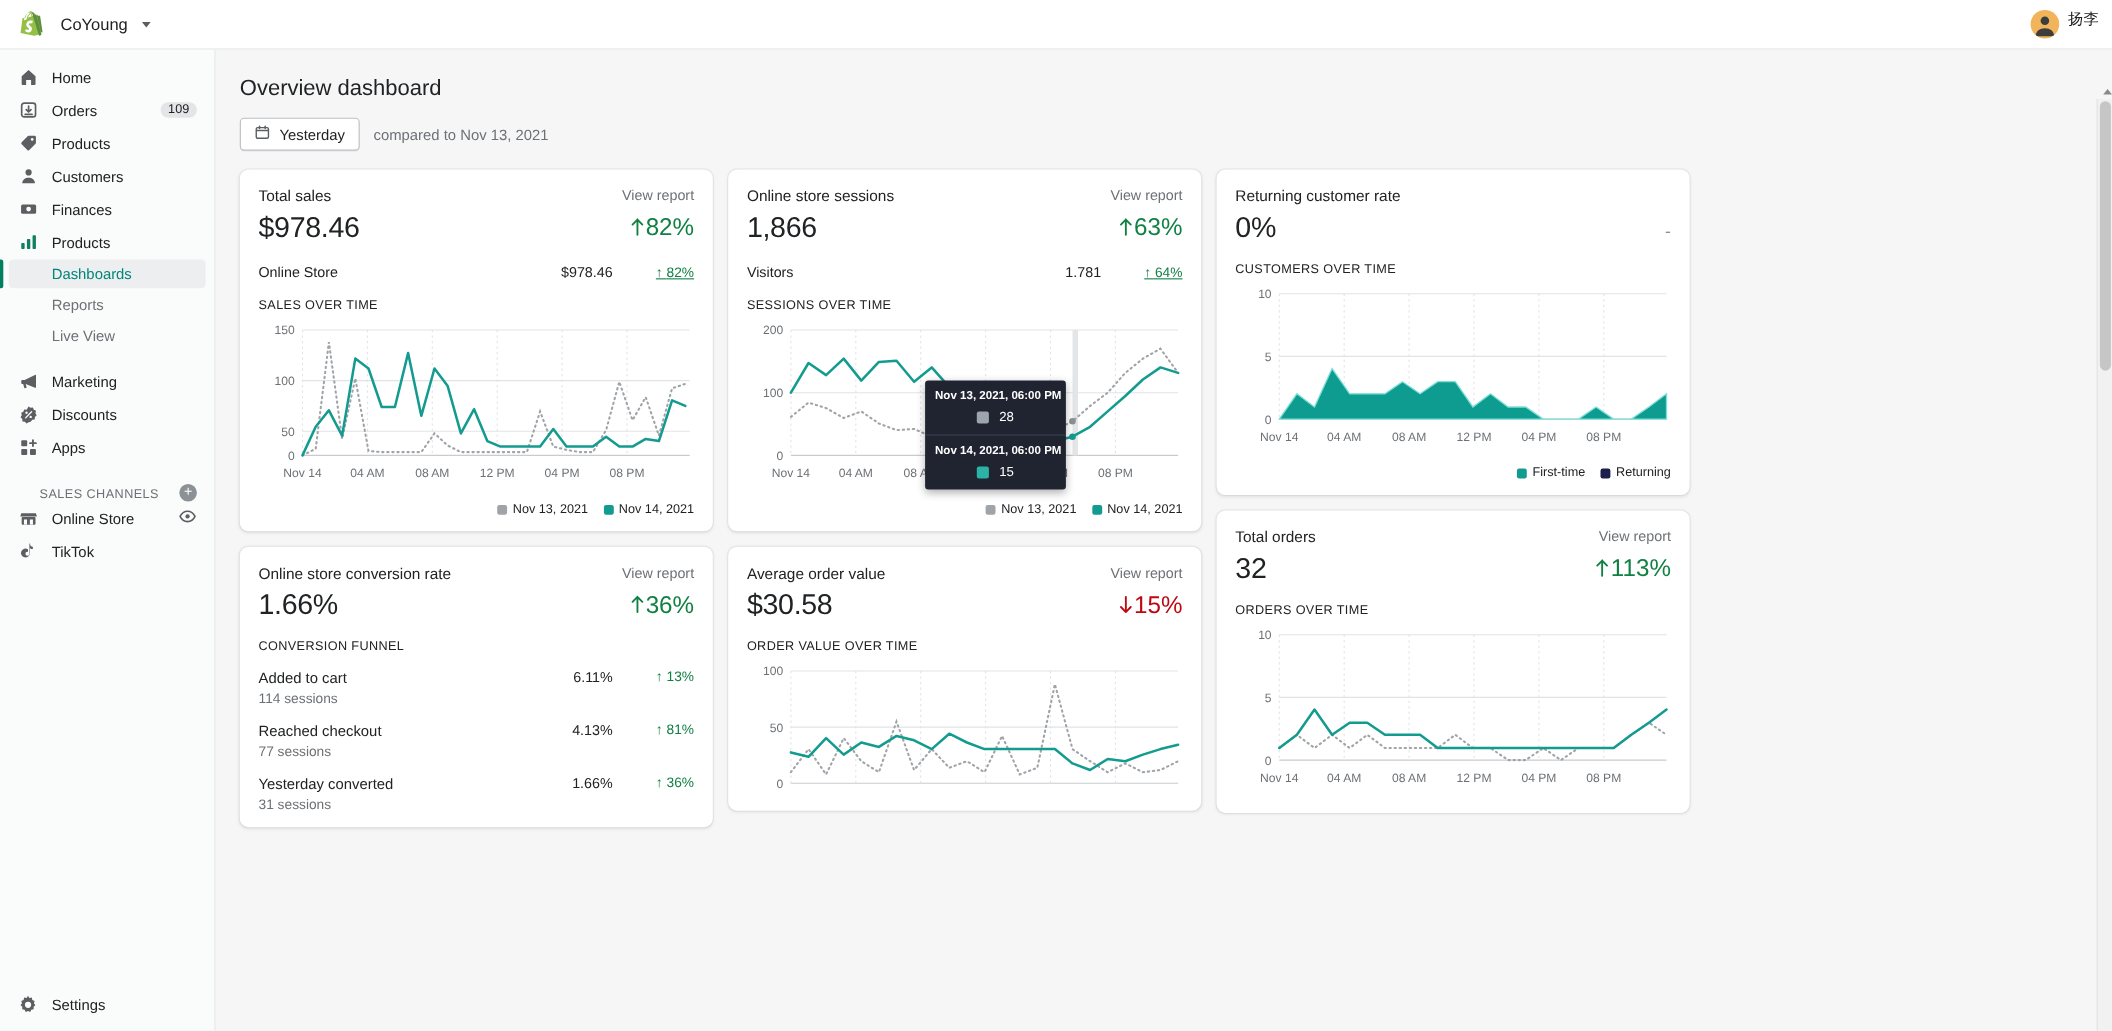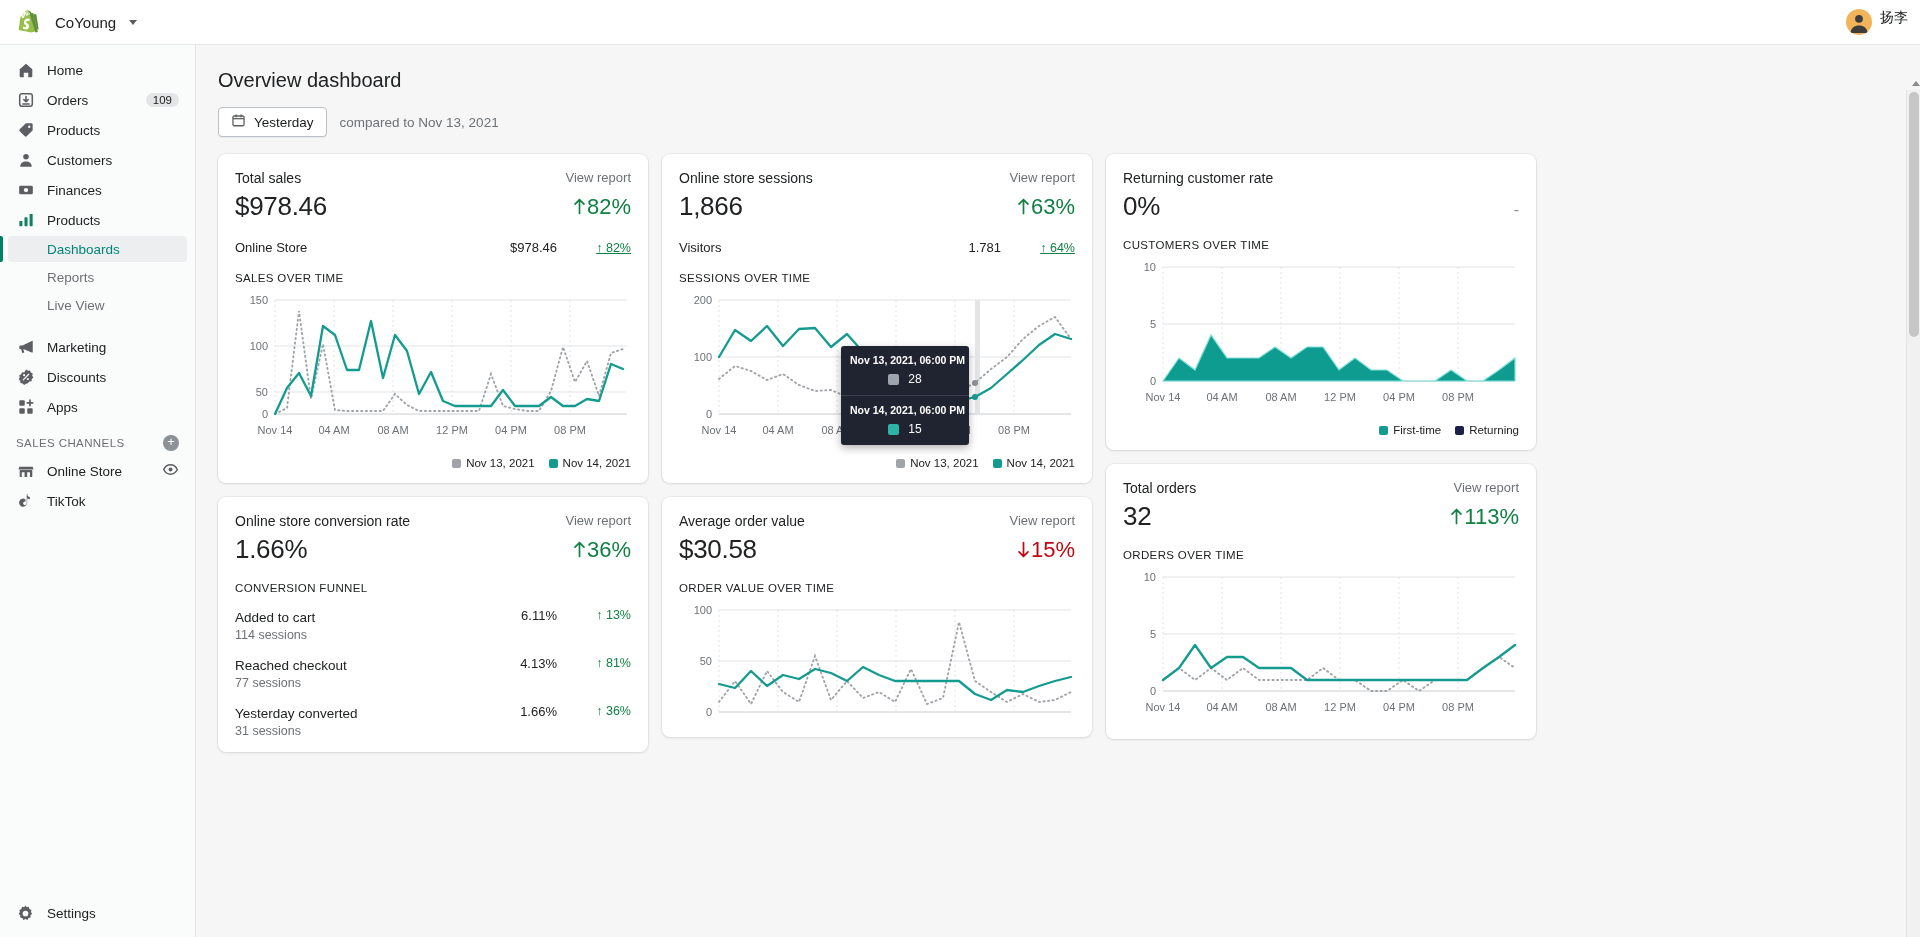--- a/index.html
+++ b/index.html
@@ -62,22 +62,22 @@
     padding-left: 39px; border-radius: 4px; font-size: 13.5px;
     color: #6d7175; cursor: pointer;
   }
   .sub-item.active { background: #edeeef; color: #00857a; }
   .sub-item.active::before {
     content: ""; position: absolute; left: 0; width: 3px; height: 26px;
     background: #008060; border-radius: 0 2px 2px 0;
   }
   .nav-gap { height: 13px; }
   .chan-head {
-    display: flex; align-items: center; justify-content: space-between;
-    padding: 0 16px 0 16px; height: 26px; margin-top: 8px;
+    display: flex; align-items: flex-end; justify-content: space-between;
+    padding: 0 16px 0 16px; height: 26px; margin-top: 8px; margin-left: 20px;
   }
   .chan-title { font-size: 11.5px; color: #6d7175; letter-spacing: .4px; }
   .circ-plus {
     width: 16px; height: 16px; border-radius: 50%; background: #8c9196;
     color: #fff; font-size: 13px; line-height: 14px; text-align: center; cursor: pointer;
   }
   .eye-ico { cursor: pointer; }
   .settings-row { margin-top: auto; margin-bottom: 10px; }
 
   

